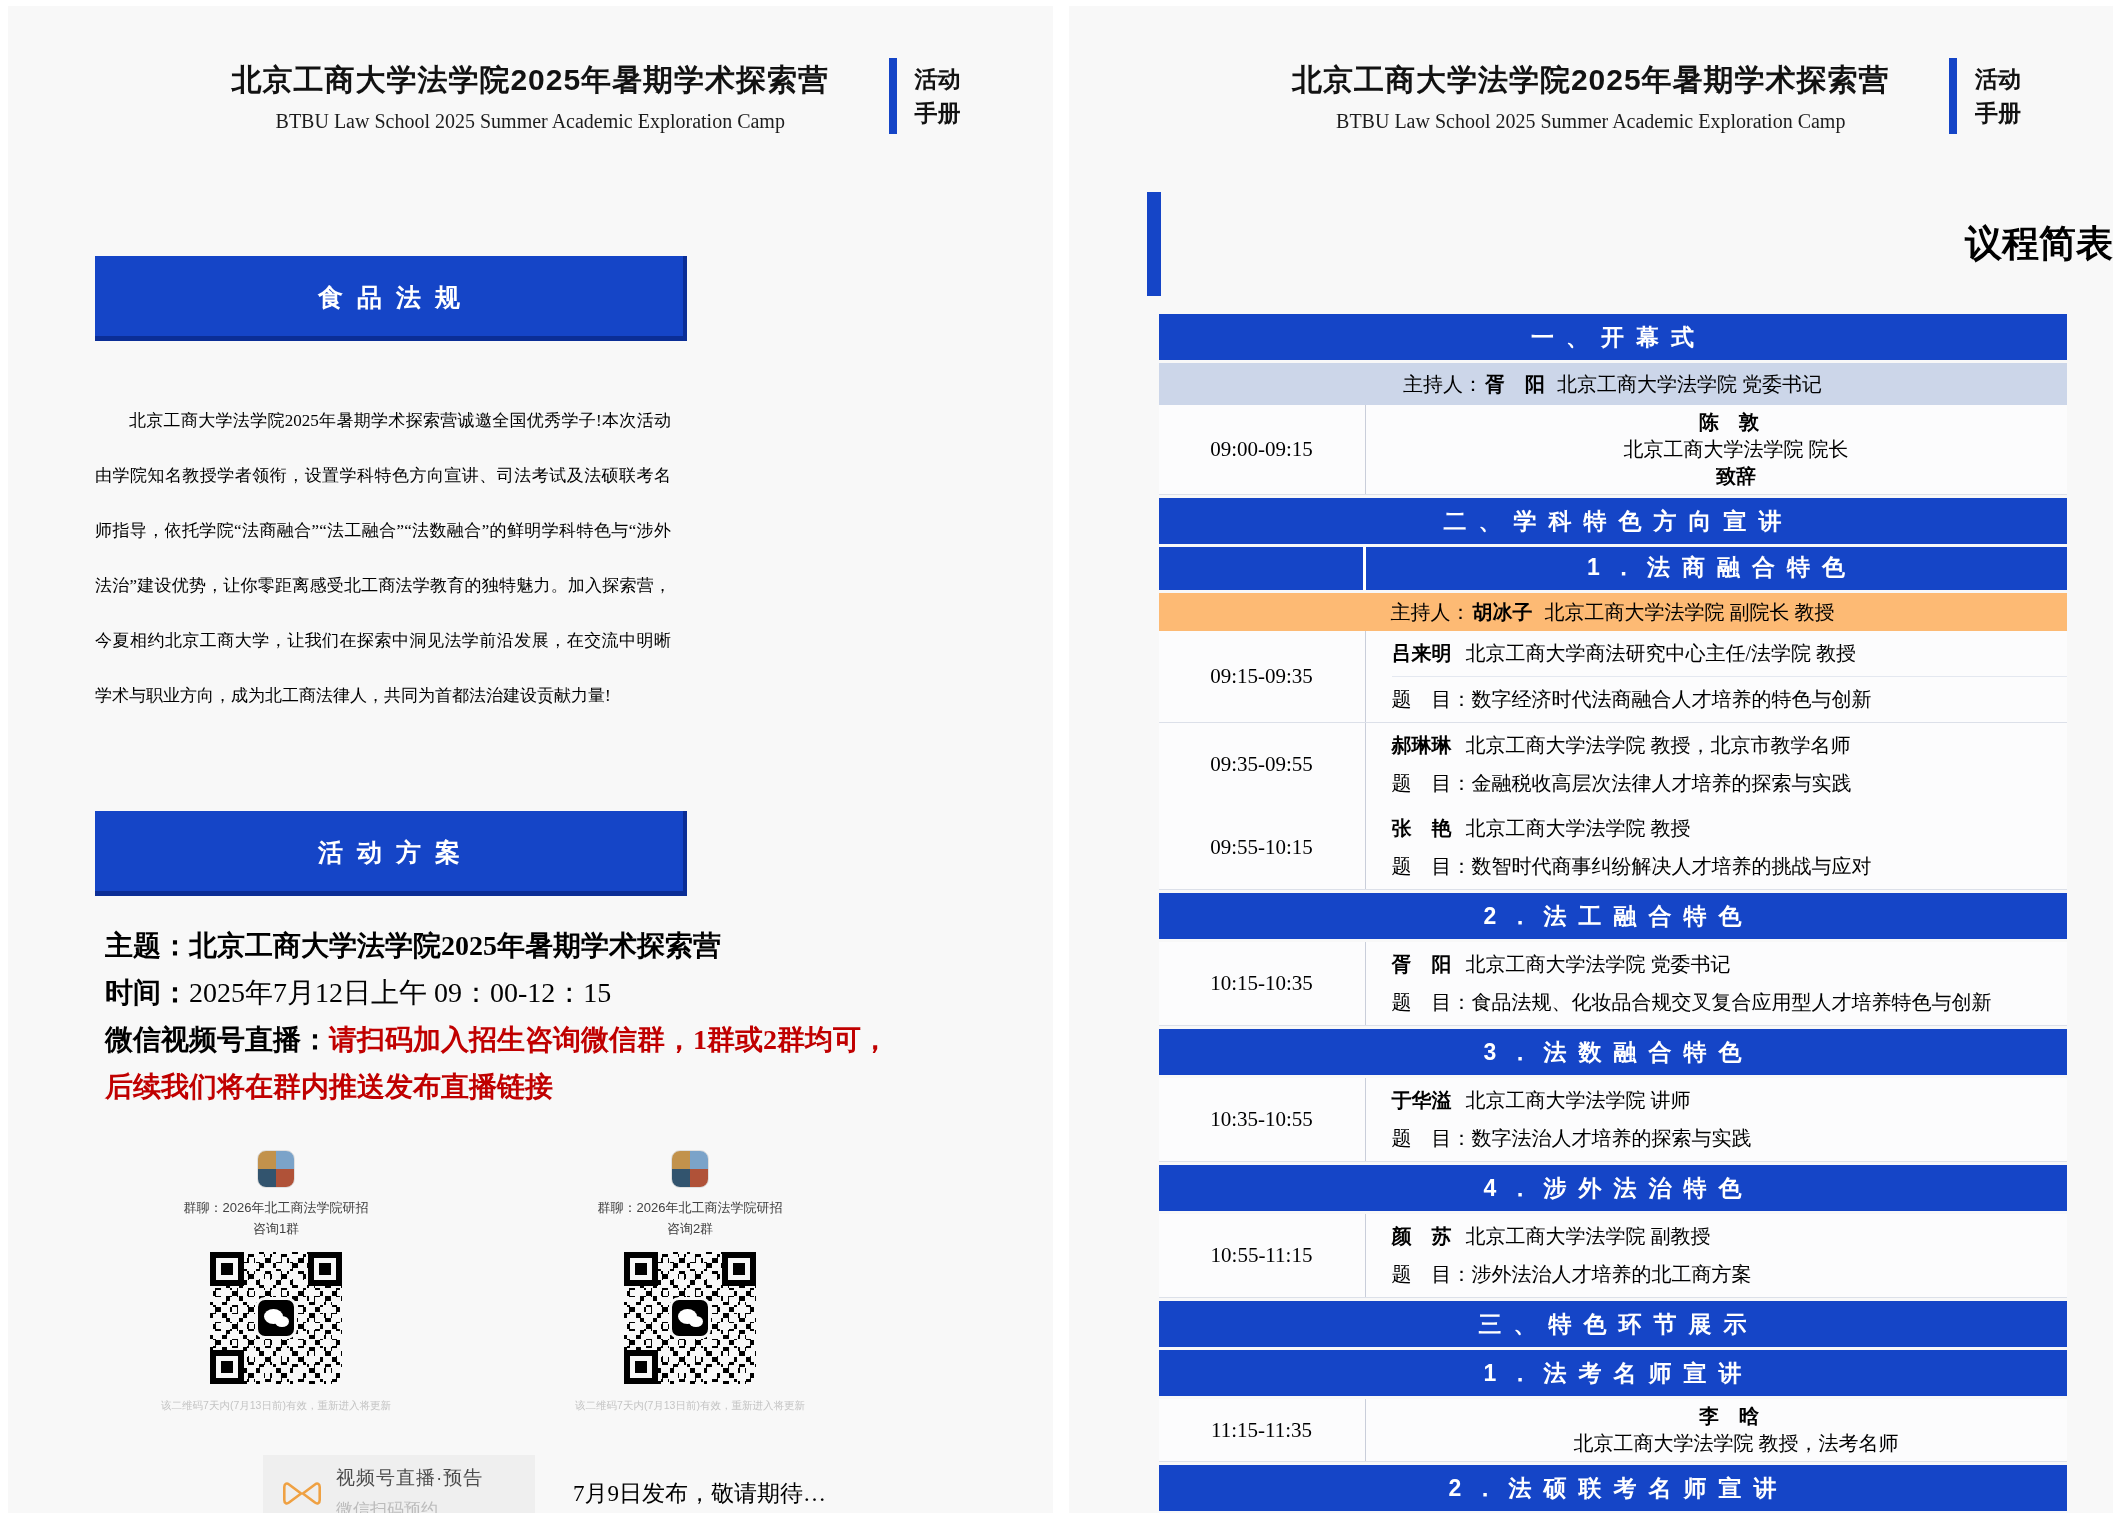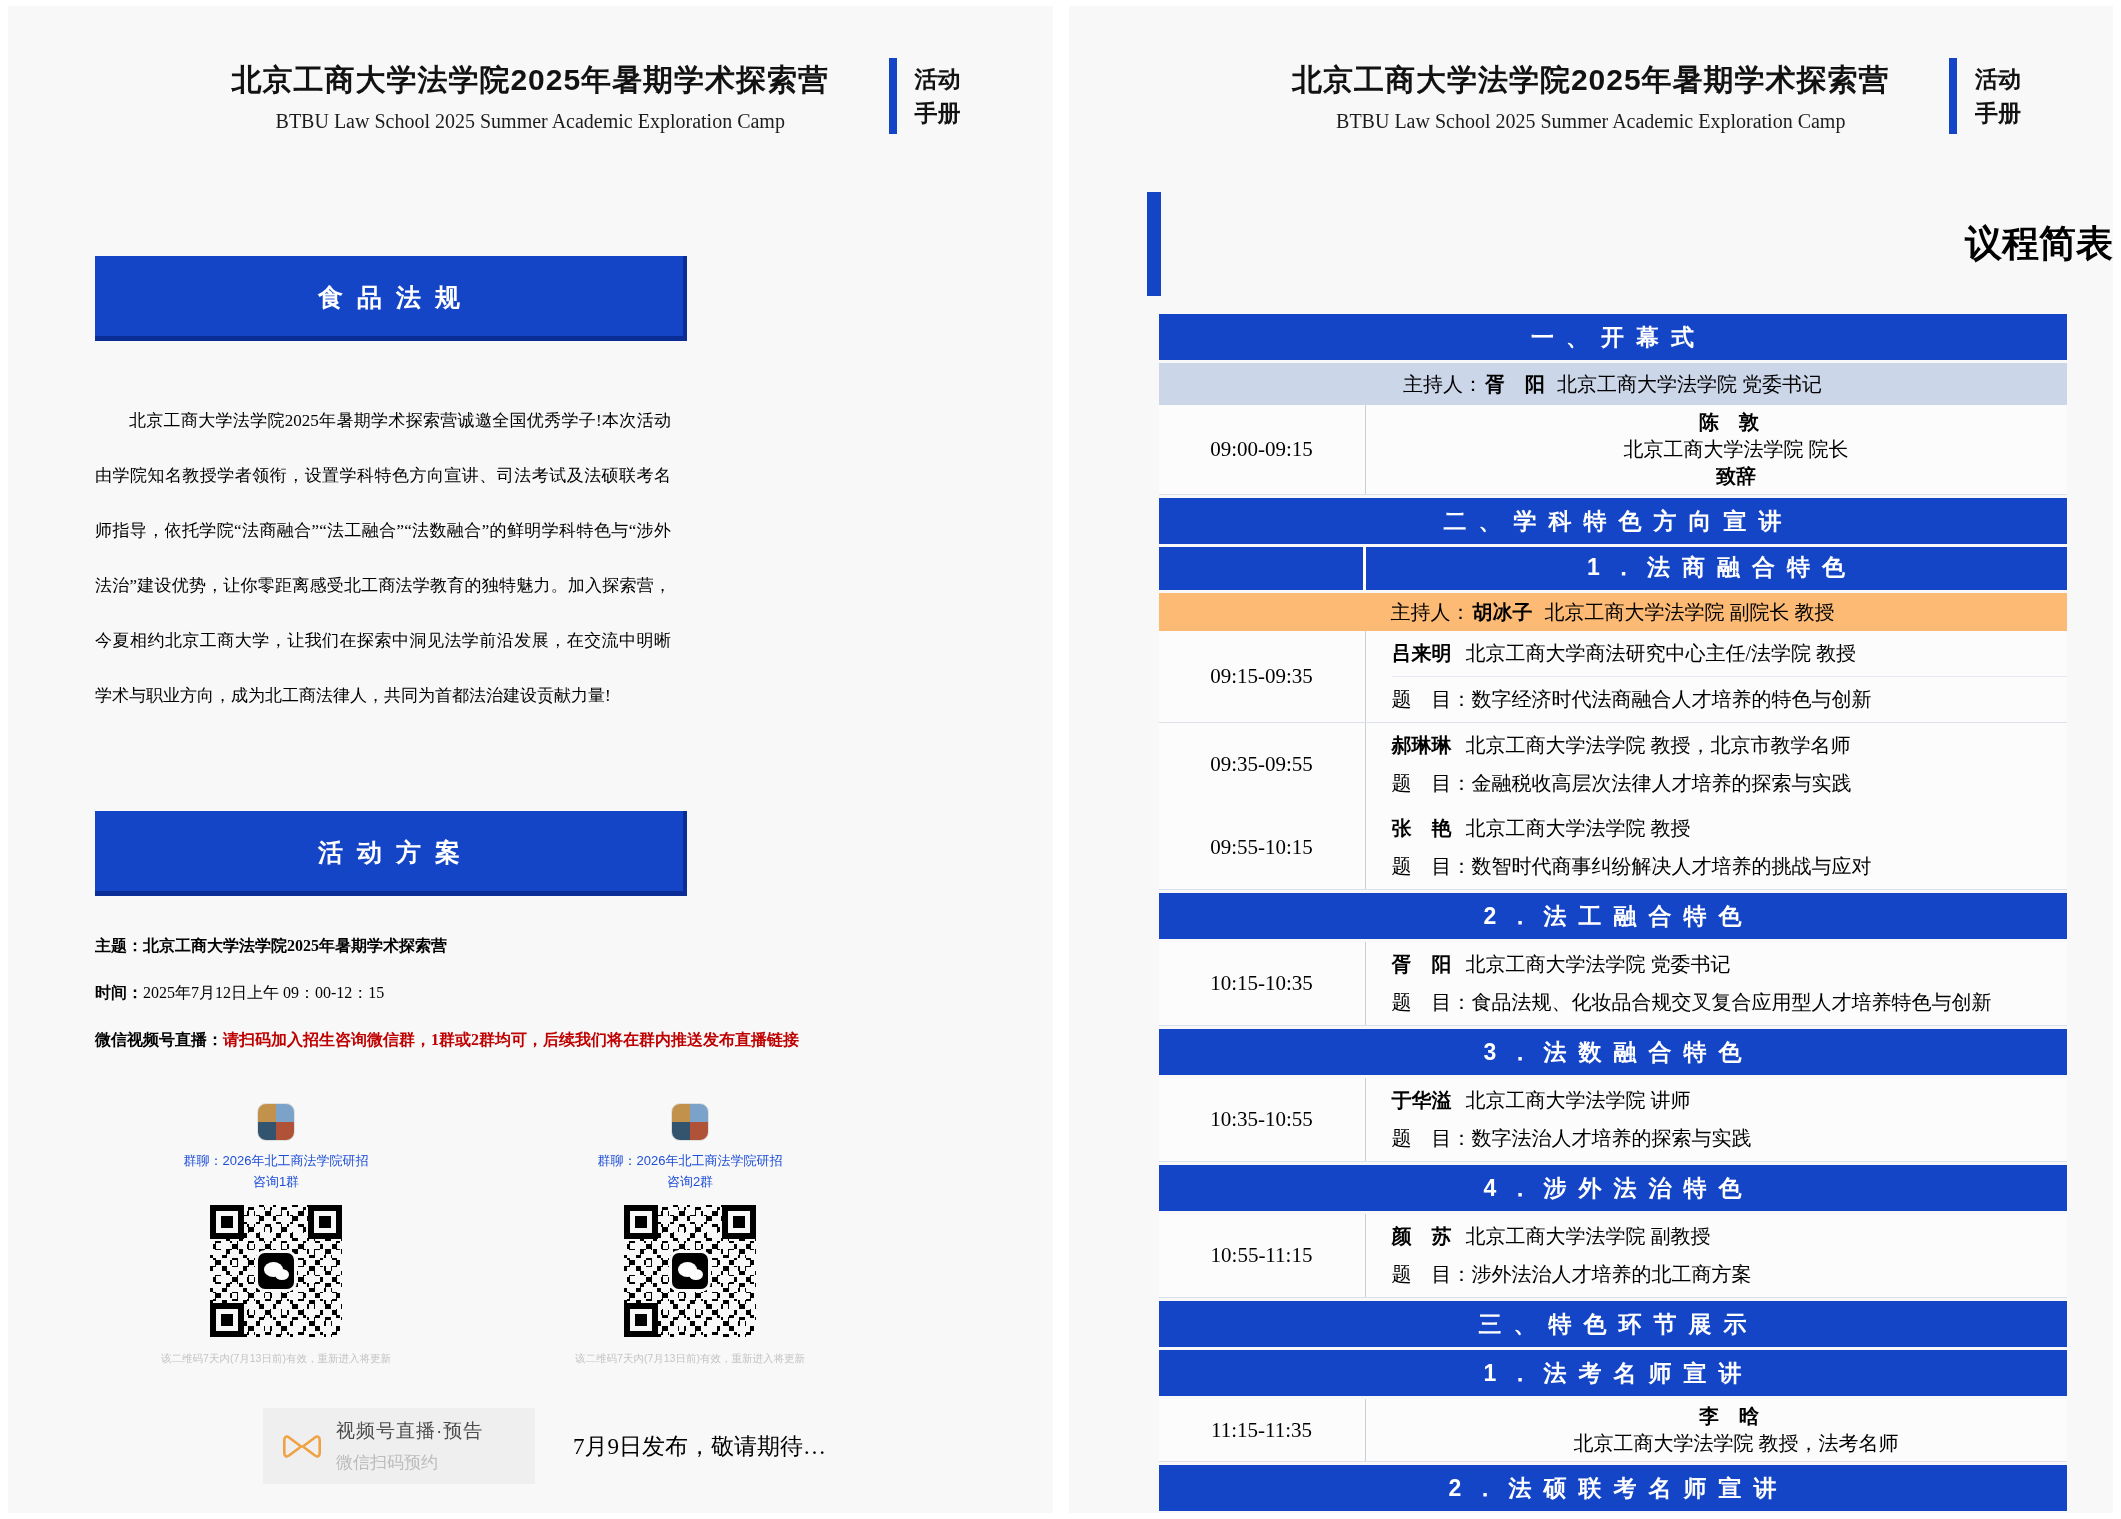--- a/index.html
+++ b/index.html
@@ -21,30 +21,30 @@
 
   
   .content-col { margin:84px 0 0 87px; width:592px; }
   .section-banner { background:#1545C7; border-right:4px solid #0B2E96; border-bottom:5px solid #0B2E96;
                     color:#fff; text-align:center; font-family:"Liberation Sans", sans-serif;
                     font-weight:bold; font-size:25px; letter-spacing:14px; text-indent:14px;
                     padding:25px 0 22px; }
   .section-banner.plan { margin-top:88px; }
   .bg-paragraph { margin-top:52px; font-size:17px; line-height:55px; text-align:justify;
                   text-indent:2em; width:576px; }
-  .plan-lines { margin-top:26px; font-size:16px; line-height:47px; width:792px; }
+  .plan-lines { margin-top:26px; font-size:28px; line-height:47px; width:792px;margin-left:10px; }
   .plan-label { font-weight:bold; }
   .red { color:#C00000; font-weight:bold; }
 
   .qr-row { display:flex; margin:40px 0 0 130px; gap:138px; }
   .qr-block { width:276px; text-align:center; font-family:"Liberation Sans", sans-serif; }
   .group-avatar { width:38px; height:38px; border-radius:9px; margin:0 auto 9px;
         background:conic-gradient(#7ba3c9 0deg 90deg, #b05238 90deg 180deg, #32546e 180deg 270deg, #c2924c 270deg 360deg);
         border:1px solid #e0e0e0; }
-  .qr-caption { font-size:13px; color:#1d4ed8; line-height:21px; }
+  .qr-caption { font-size:13px; color:#404040; line-height:21px; }
   .qr-code { width:132px; height:132px; margin:13px auto 0; position:relative;
         background:
          repeating-conic-gradient(#f8f8f8 0% 25%, rgba(0,0,0,0) 0% 50%) 3px 2px/17px 17px,
          repeating-conic-gradient(#000 0% 25%, rgba(0,0,0,0) 0% 50%) 0 0/11px 11px; }
   .finder { position:absolute; width:34px; height:34px; border:6px solid #000; background:#f8f8f8; }
   .finder i { display:block; width:12px; height:12px; background:#000; margin:5px auto 0; }
   .finder.tl { top:0; left:0; } .finder.tr { top:0; right:0; } .finder.bl { bottom:0; left:0; }
   .qr-wechat { position:absolute; inset:0; margin:auto; width:42px; height:42px; background:#000;
                border-radius:10px; border:3px solid #f8f8f8; }
   .qr-wechat:before { content:""; position:absolute; left:6px; top:9px; width:19px; height:15px;

